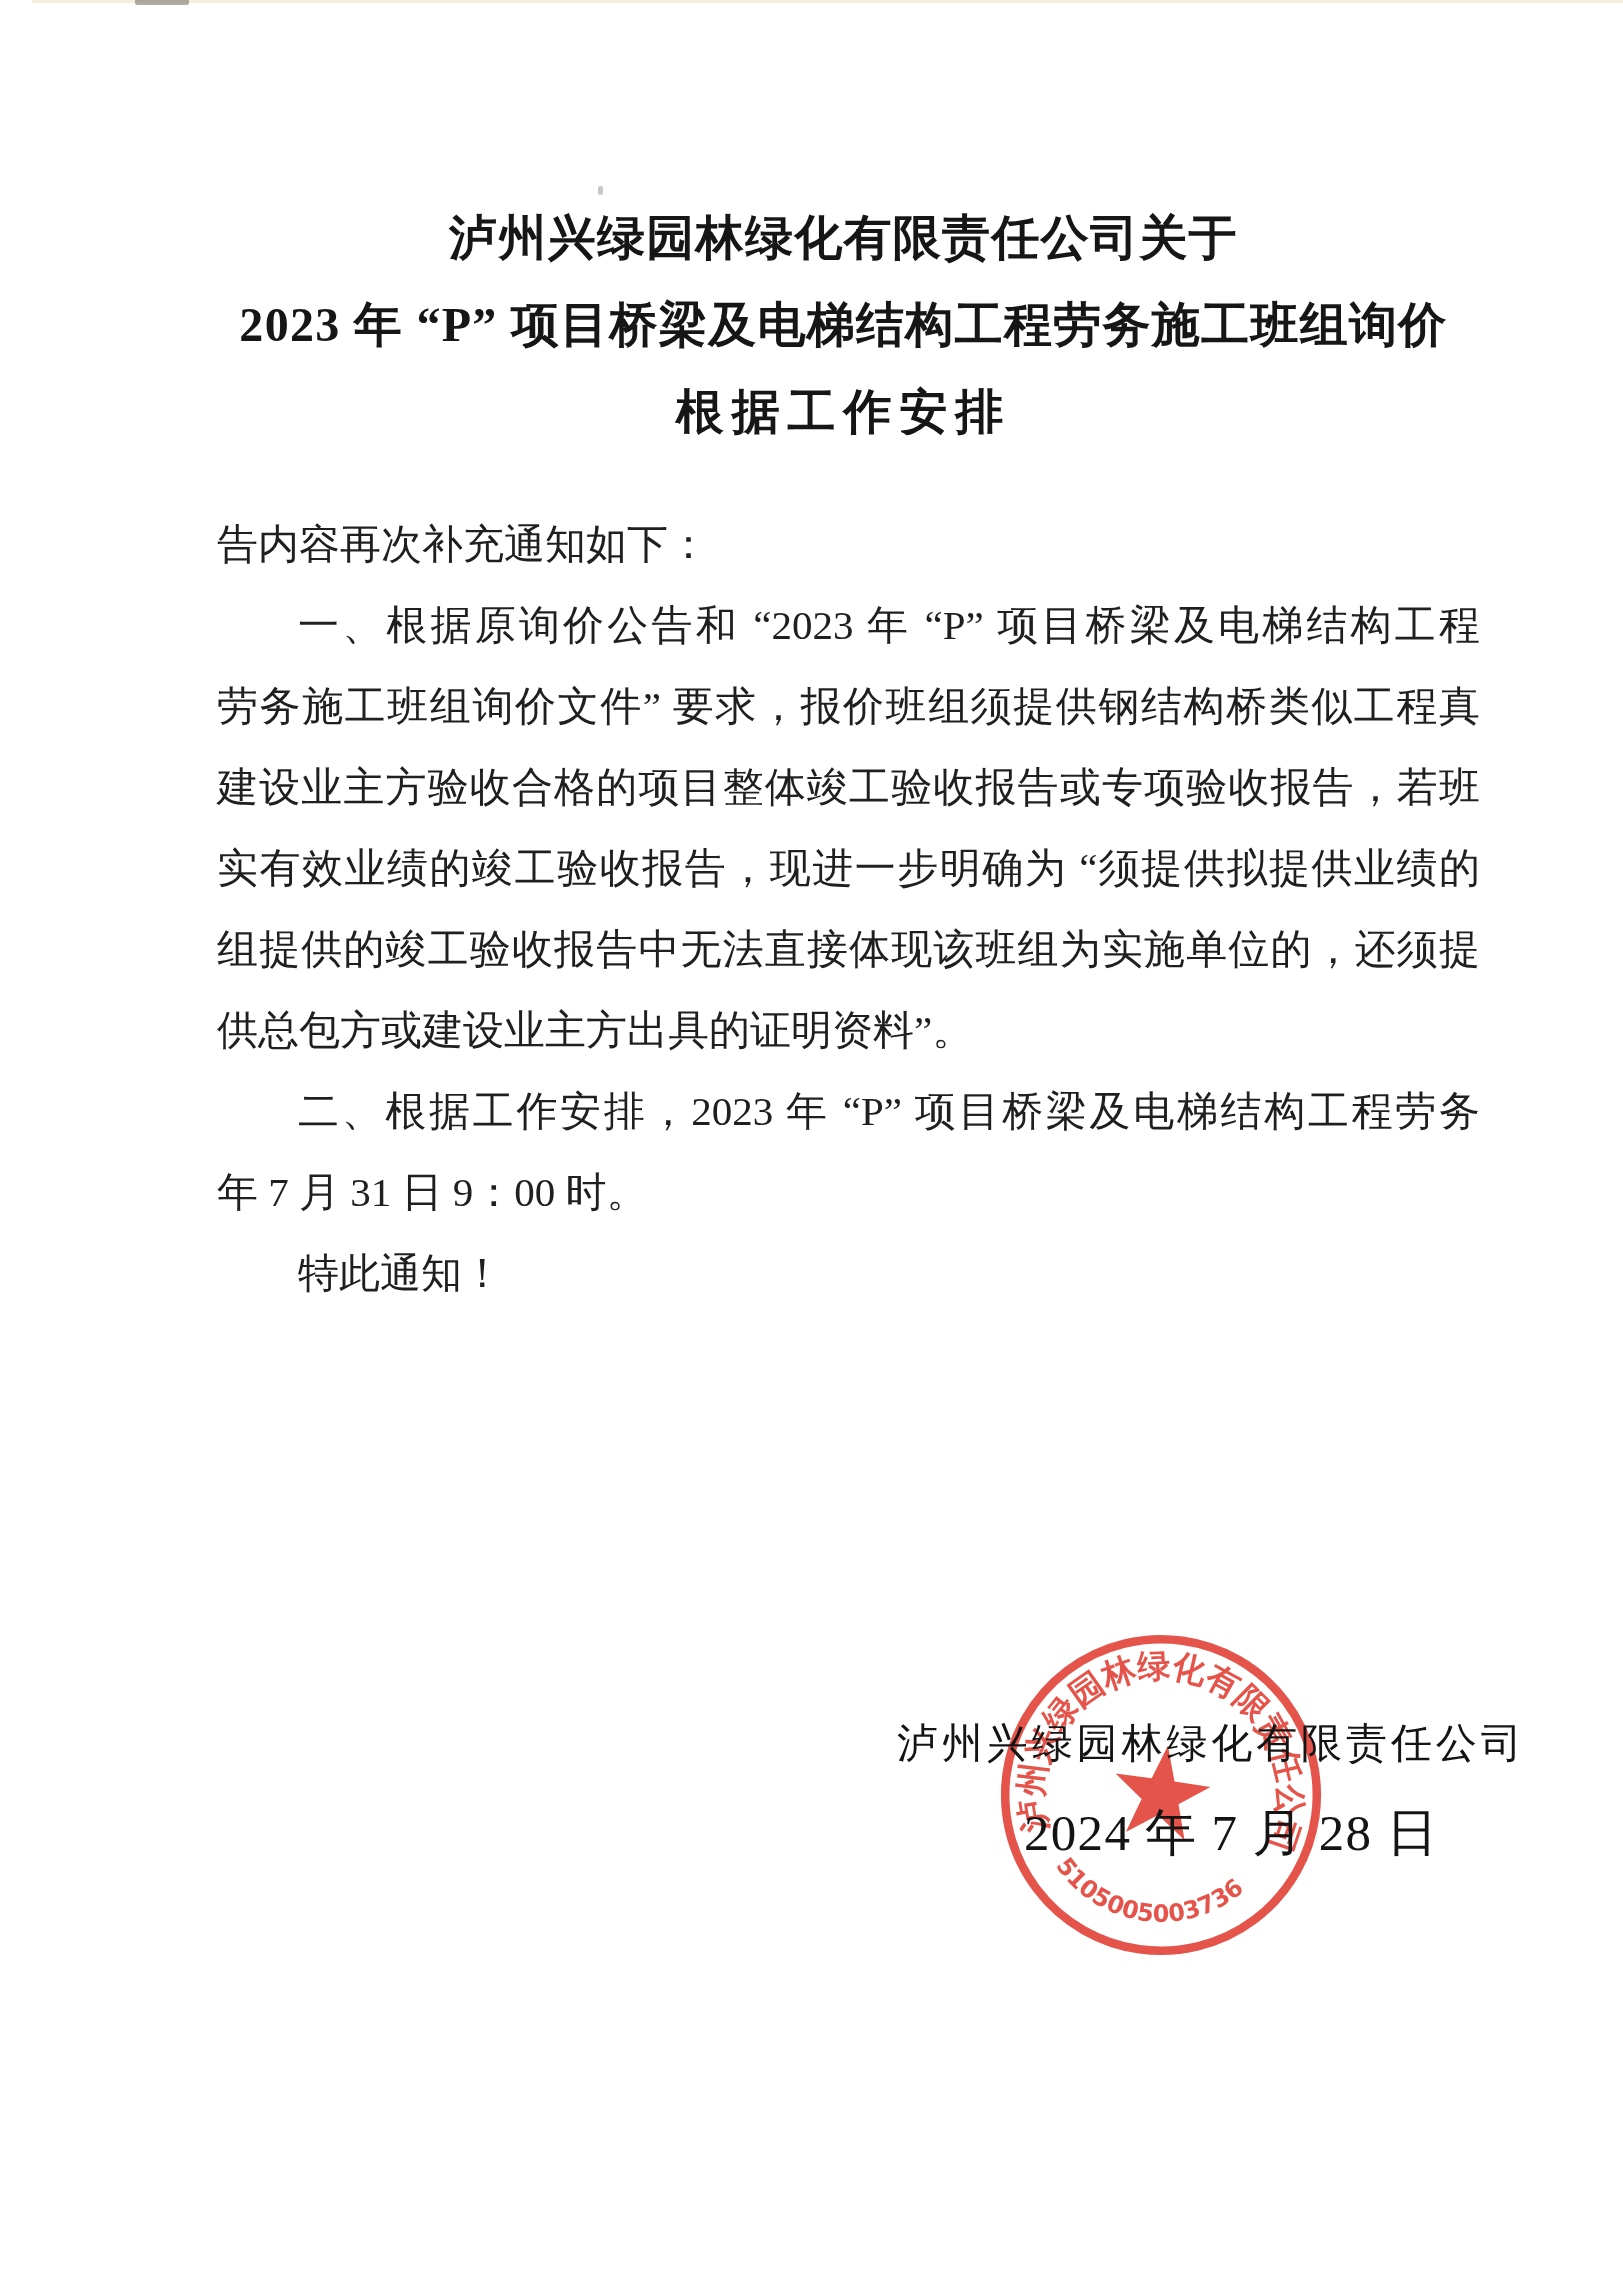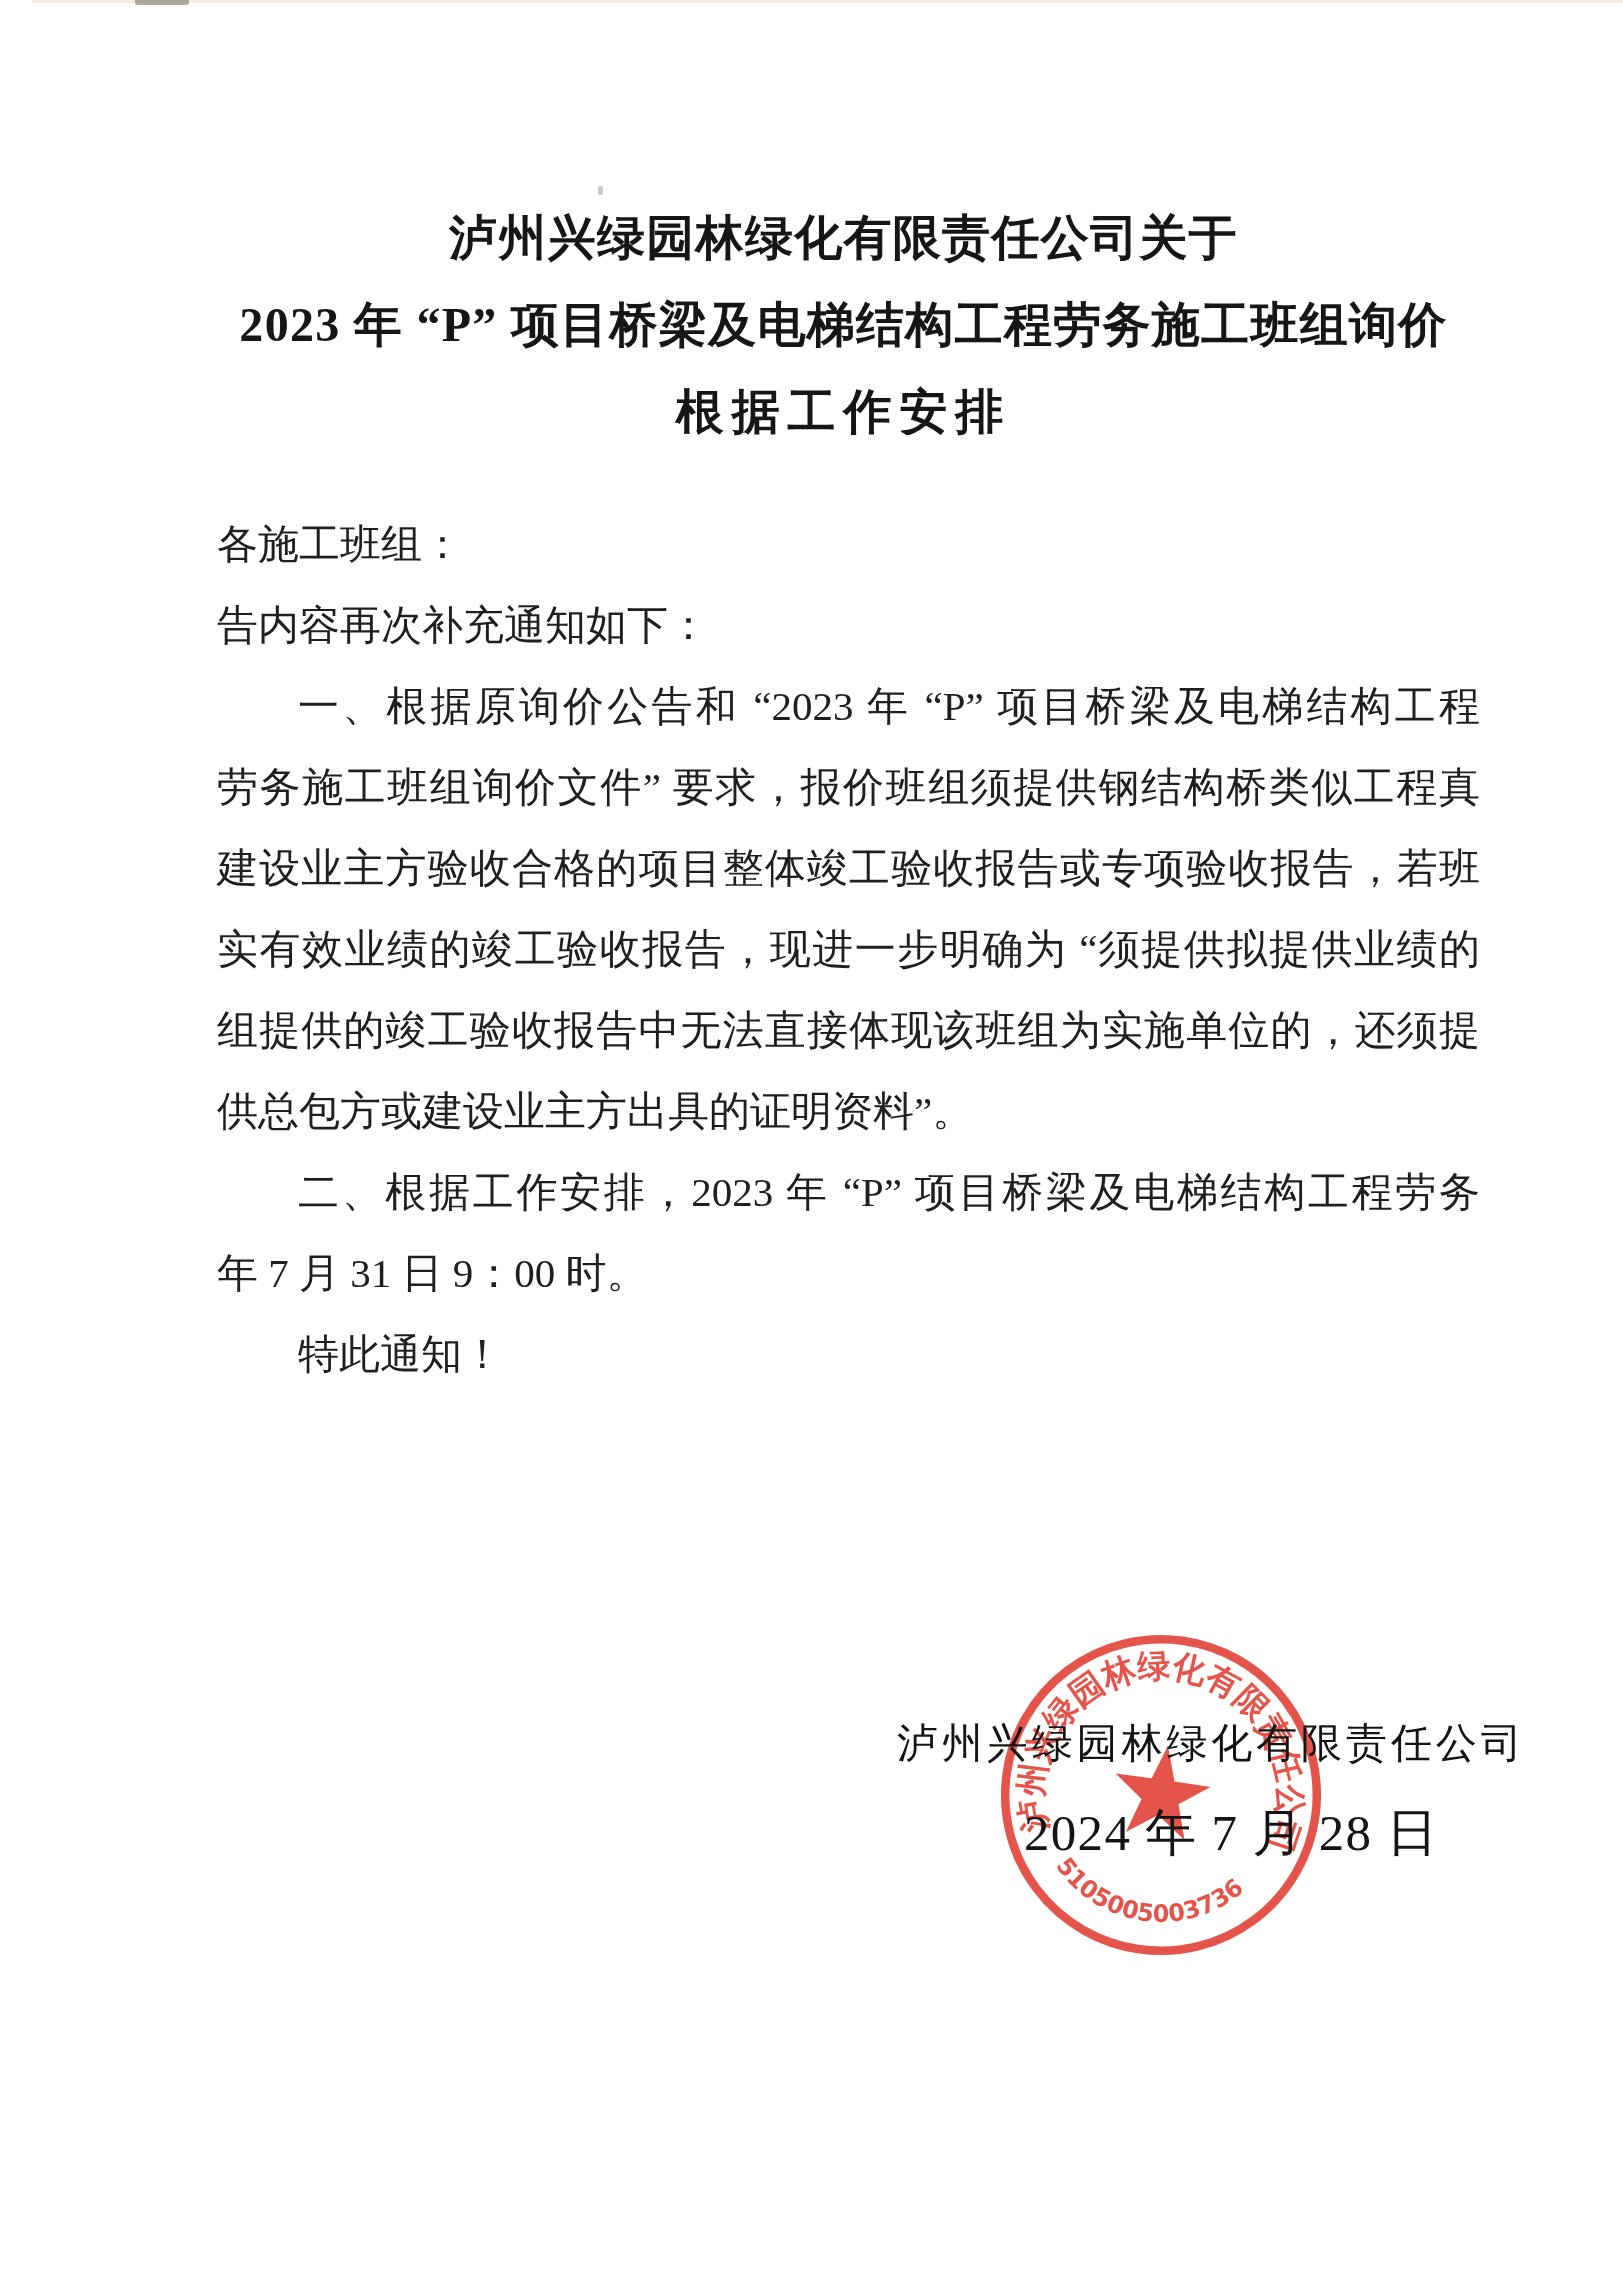--- a/index.html
+++ b/index.html
@@ -59,21 +59,20 @@
   <div class="edge-chip"></div>
   <div class="fleck"></div>
 
   <div class="title-block">
     <div class="title-line-1">泸州兴绿园林绿化有限责任公司关于</div>
     <div class="title-line-2">2023 年 “P” 项目桥梁及电梯结构工程劳务施工班组询价</div>
     <div class="title-line-3">根据工作安排</div>
   </div>
 
   <div class="body-text" id="body-lines">
-      <div class="bl">各施工班组：</div>
       <div class="bl">告内容再次补充通知如下：</div>
       <div class="bl ind j">一、根据原询价公告和 “2023 年 “P” 项目桥梁及电梯结构工程</div>
       <div class="bl j">劳务施工班组询价文件” 要求，报价班组须提供钢结构桥类似工程真</div>
       <div class="bl j">建设业主方验收合格的项目整体竣工验收报告或专项验收报告，若班</div>
       <div class="bl j">实有效业绩的竣工验收报告，现进一步明确为 “须提供拟提供业绩的</div>
       <div class="bl j">组提供的竣工验收报告中无法直接体现该班组为实施单位的，还须提</div>
       <div class="bl">供总包方或建设业主方出具的证明资料”。</div>
       <div class="bl ind j">二、根据工作安排，2023 年 “P” 项目桥梁及电梯结构工程劳务</div>
       <div class="bl">年 7 月 31 日 9：00 时。</div>
       <div class="bl ind">特此通知！</div>

